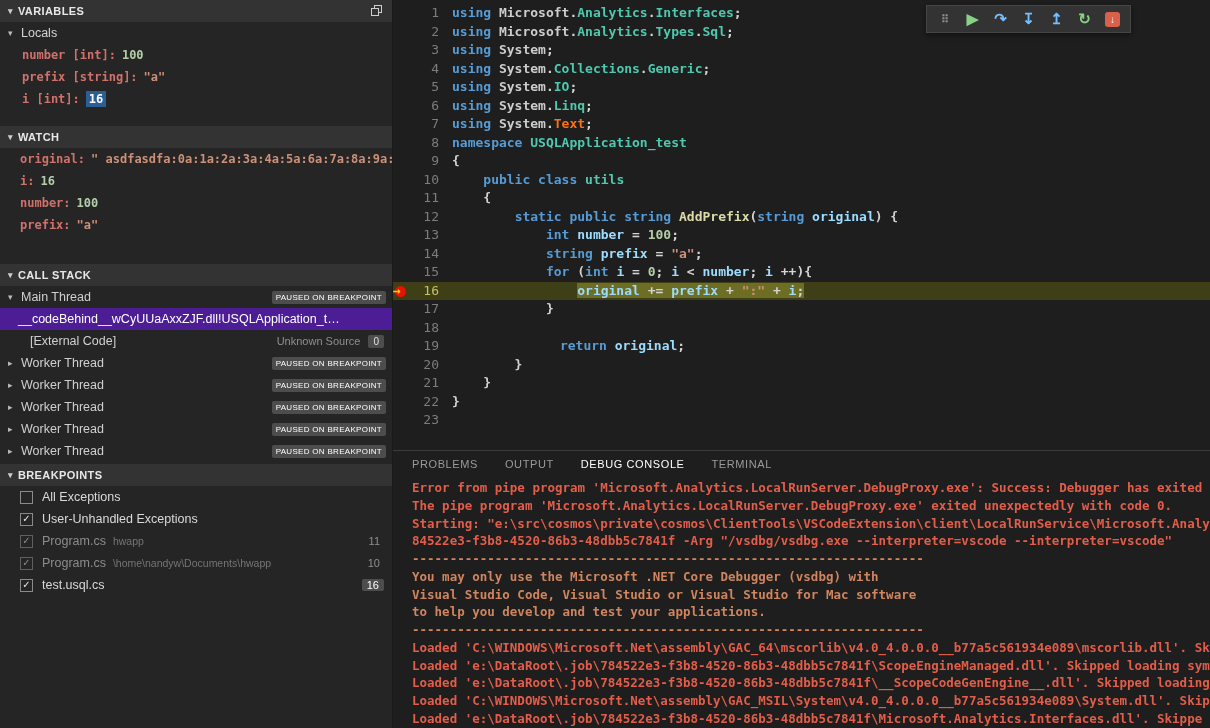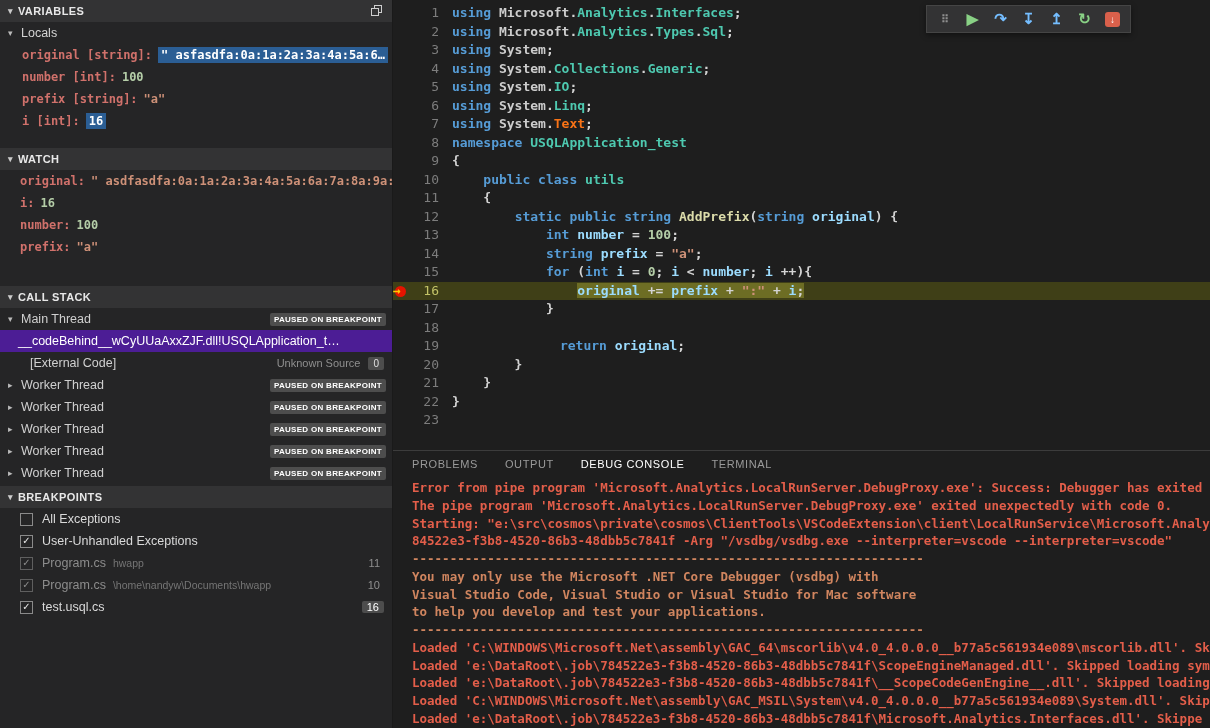--- a/index.html
+++ b/index.html
@@ -22,21 +22,21 @@
   .vname { margin-right:6px; }
   .vval { color:#d4d4d4; }
   .vval.sel { background:#2b5e94; color:#ffffff; padding:1px 3px; }
   .watch-row { padding-left:20px; font-family:"DejaVu Sans Mono",monospace; font-size:12px; font-weight:bold; }
 
   .cs-row { padding:0 6px 0 8px; font-size:12.5px; color:#d0d0d0; }
   .cs-row .twisty { width:13px; font-size:9px; color:#bbbbbb; flex-shrink:0; }
   .cs-row.selected { background:#4c1d95; color:#ffffff; }
   .cs-frame { padding-left:18px; }
   .cs-external { padding-left:30px; }
-  .badge { margin-left:auto; background:#4d4d4d; color:#ffffff; font-size:8px; font-weight:bold; letter-spacing:0.3px; padding:2px 4px; border-radius:2px; flex-shrink:0; }
+  .badge { margin-left:auto; background:#4d4d4d; color:#ffffff; font-size:8px; font-weight:normal; letter-spacing:0.3px; padding:2px 4px; border-radius:2px; flex-shrink:0; }
   .meta-right { margin-left:auto; color:#8f8f8f; font-size:11px; }
   .count-badge { background:#4d4d4d; color:#e0e0e0; font-size:10px; padding:1px 5px; margin-left:8px; margin-right:2px; border-radius:2px; }
 
   .bp-row { padding-left:20px; font-size:12.5px; color:#dadada; }
   .cb { width:11px; height:11px; border:1px solid #8a8a8a; background:#252526; margin-right:9px; display:flex; align-items:center; justify-content:center; font-size:10px; line-height:10px; color:#e8e8e8; flex-shrink:0; cursor:pointer; }
   .bp-row.dimmed { color:#8c8c8c; }
   .bp-row.dimmed .cb { border-color:#5f5f5f; color:#8c8c8c; }
   .bp-meta { color:#757575; font-size:10.5px; margin-left:7px; }
   .bp-line-num { margin-left:auto; margin-right:12px; color:#8f8f8f; font-size:11px; }
   .bp-line-badge { margin-left:auto; margin-right:8px; background:#4d4d4d; color:#ffffff; font-size:11px; padding:0 5px; border-radius:2px; }
@@ -76,21 +76,20 @@
     <div class="section-header">
       <span class="twisty">▾</span>
       <span class="sh-title">VARIABLES</span>
       <span class="copy-icon">
           <span></span>
           <span></span>
         </span>
     </div>
     <div id="variables-rows">
         <div class="row tree-row"><span class="twisty">▾</span><span>Locals</span></div>
-        <div class="row var-row"><span class="vname" style="color: rgb(208, 113, 107);">original [string]:</span><span class="vval sel">" asfasdfa:0a:1a:2a:3a:4a:5a:6…</span></div>
         <div class="row var-row"><span class="vname" style="color: rgb(208, 113, 107);">number [int]:</span><span class="vval" style="color: rgb(181, 206, 168);">100</span></div>
         <div class="row var-row"><span class="vname" style="color: rgb(208, 113, 107);">prefix [string]:</span><span class="vval" style="color: rgb(206, 145, 120);">"a"</span></div>
         <div class="row var-row"><span class="vname" style="color: rgb(208, 113, 107);">i [int]:</span><span class="vval sel">16</span></div>
       </div>
     <div class="gap1"></div>
 
     <div class="section-header">
       <span class="twisty">▾</span>
       <span class="sh-title">WATCH</span>
     </div>

